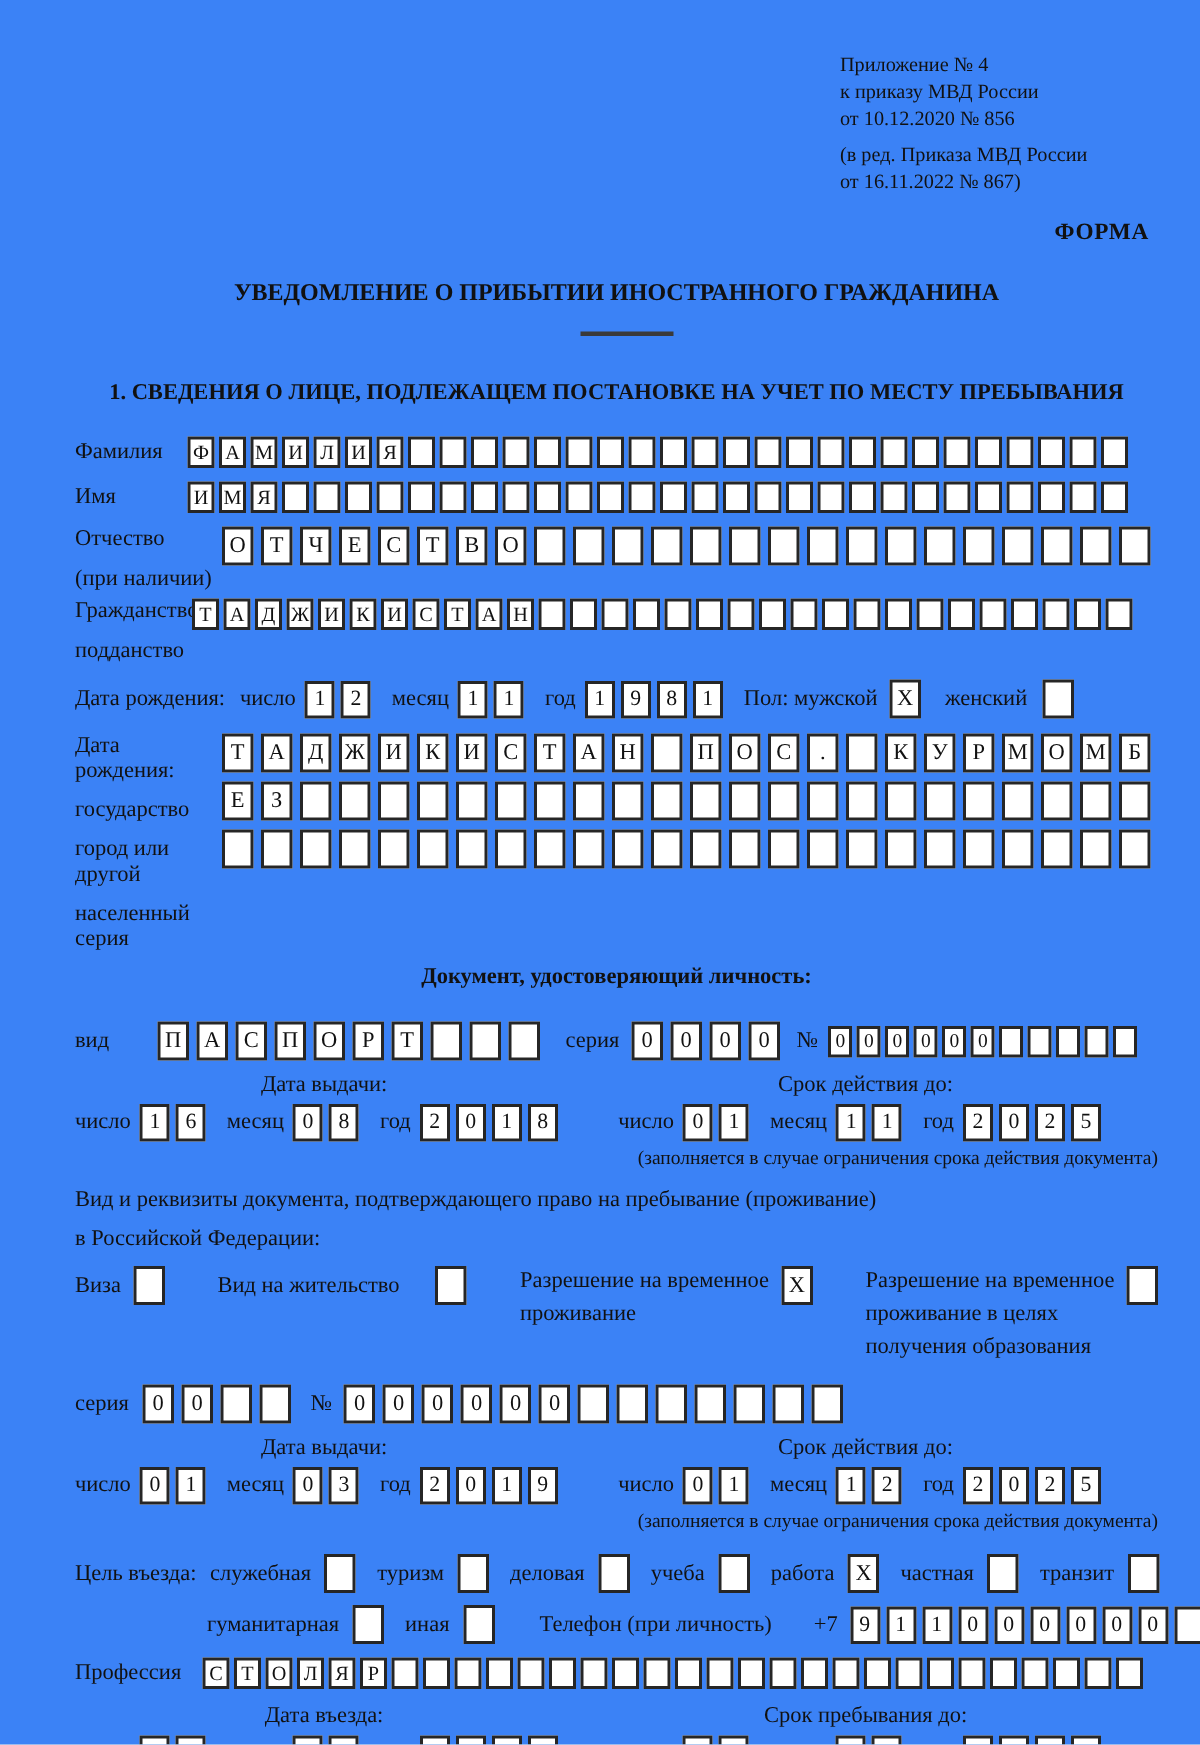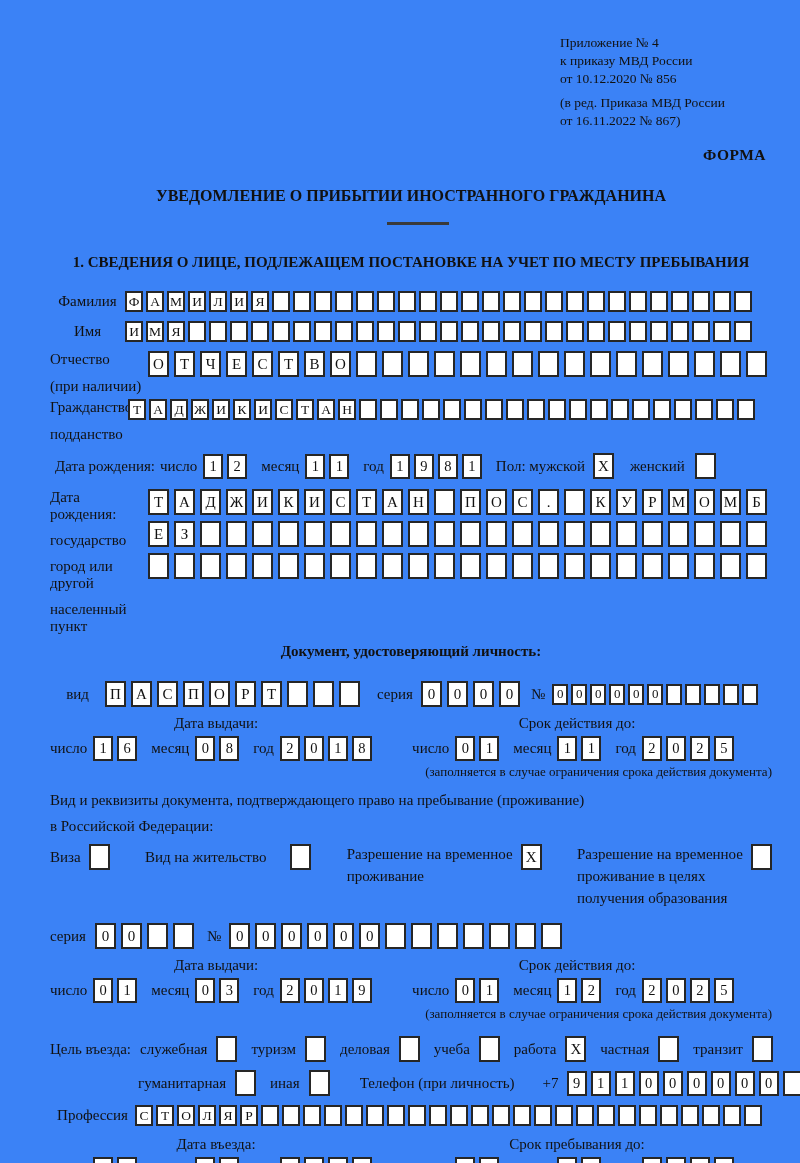--- a/index.html
+++ b/index.html
@@ -12,21 +12,21 @@
   }
   .appendix { margin-left:auto; width:212px; font-size:13.5px; line-height:1.32; }
   .appendix .amend { margin-top:7px; }
   .forma { text-align:right; font-weight:bold; font-size:15.5px; margin-top:16px; padding-right:6px; letter-spacing:.5px; }
   .title { text-align:center; font-weight:bold; font-size:16px; line-height:1.5; margin-top:20px; }
   .t-underline { display:inline-block; width:62px; border-bottom:3px solid #3a3a3a; height:13px; margin-left:14px; }
   .sec-head { text-align:center; font-weight:bold; font-size:15px; margin-top:22px; }
 
   .frow { display:flex; align-items:flex-start; }
   .vcenter { align-items:center; }
-  .lbl { font-size:15px; white-space:nowrap;text-align:center; }
+  .lbl { font-size:15px; white-space:nowrap; }
   .lblcol div { font-size:15px; }
 
   .cells { display:inline-flex; flex-wrap:nowrap; }
   .cell { box-sizing:border-box; border:2px solid #262626; background:#fff;
           display:inline-flex; align-items:center; justify-content:center; flex:none; }
   .c-sm .cell { width:18px; height:21px; margin-right:3px;  font-size:13.5px; }
   .c-md .cell { width:21px; height:26px; margin-right:5px;  font-size:15px; }
   .c-xs .cell { width:16px; height:21px; margin-right:3px;  font-size:13px; }
   .c-dt .cell { width:20px; height:25px; margin-right:4px;  font-size:14.5px; }
 
@@ -249,21 +249,21 @@
     <span class="cb">X</span>
     <span class="lbl" style="margin:0 10px 0 16px">женский</span>
     <span class="cb"></span>
   </div>
 
   <div class="frow" style="margin-top:10px">
     <div class="lblcol" style="width:113px">
       <div>Дата рождения:</div>
       <div style="margin-top:9px">государство</div>
       <div style="margin-top:9px">город или другой</div>
-      <div style="margin-top:9px">населенный пункт</div>
+      <div style="margin-top:9px">населенный серия</div>
     </div>
     <div>
       <span class="cells c-md" style="display:flex">
           <span class="cell">Т</span>
           <span class="cell">А</span>
           <span class="cell">Д</span>
           <span class="cell">Ж</span>
           <span class="cell">И</span>
           <span class="cell">К</span>
           <span class="cell">И</span>

